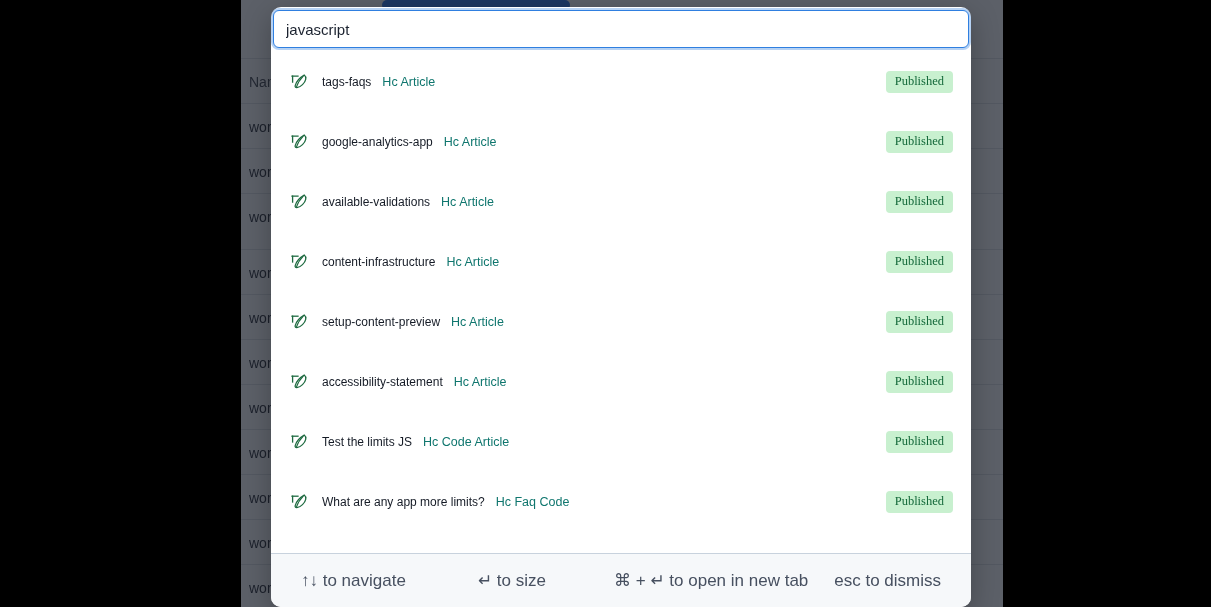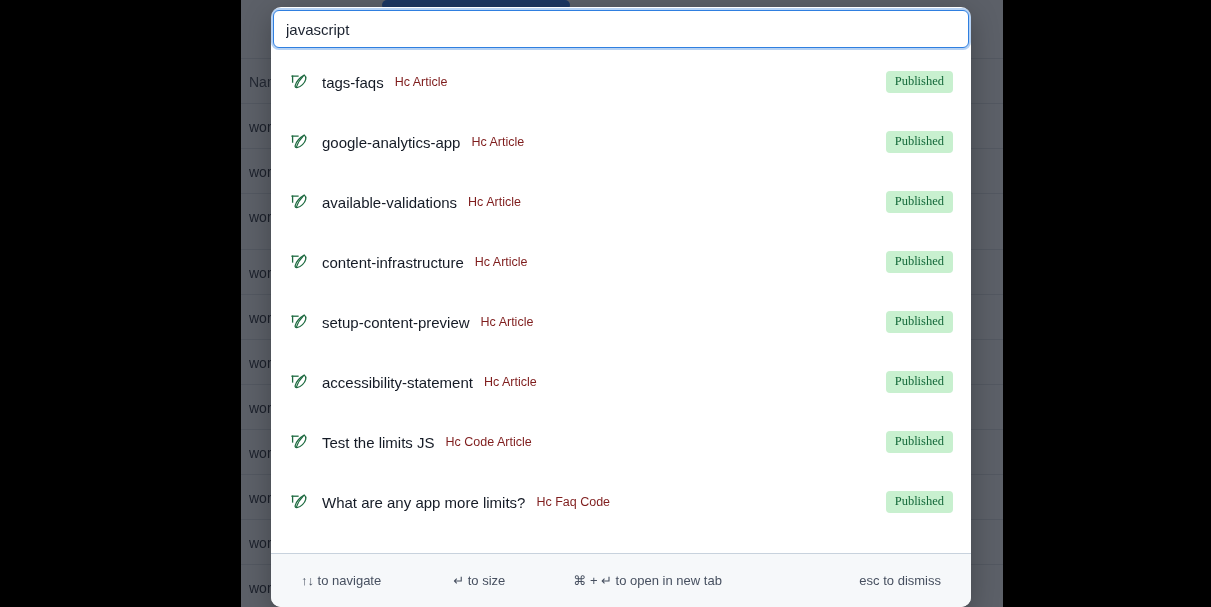--- a/index.html
+++ b/index.html
@@ -117,27 +117,27 @@
   .result-icon {
     flex: 0 0 auto;
     width: 18px;
     height: 18px;
     margin-right: 13px;
     display: flex;
     align-items: center;
     justify-content: center;
   }
   .result-title {
-    font-size: 15px;
+    font-size: 12px;
     color: #151b26;
     white-space: nowrap;
   }
   .result-type {
     font-size: 12.5px;
-    color: #7f1d1d;
+    color: #0f766e;
     margin-left: 11px;
     white-space: nowrap;
   }
   .result-spacer { flex: 1 1 auto; }
   .status-badge {
     font-size: 12.5px;
     color: #14693a;
     background: #c8f0cf;
     border-radius: 4px;
     padding: 3px 9px 4px 9px;
@@ -148,21 +148,21 @@
   .palette-footer {
     flex: 0 0 auto;
     height: 54px;
     background: #f6f8fa;
     border-top: 1px solid #c8d2dd;
     display: flex;
     align-items: center;
     padding: 0 30px;
   }
   .hint {
-    font-size: 13px;
+    font-size: 17px;
     color: #47506040;
     color: #475060;
     white-space: nowrap;
   }
   .hint-gap-1 { flex: 0 0 72px; }
   .hint-gap-2 { flex: 0 0 68px; }
   .hint-gap-3 { flex: 1 1 auto; }
 </style>
 </head>
 <body>

